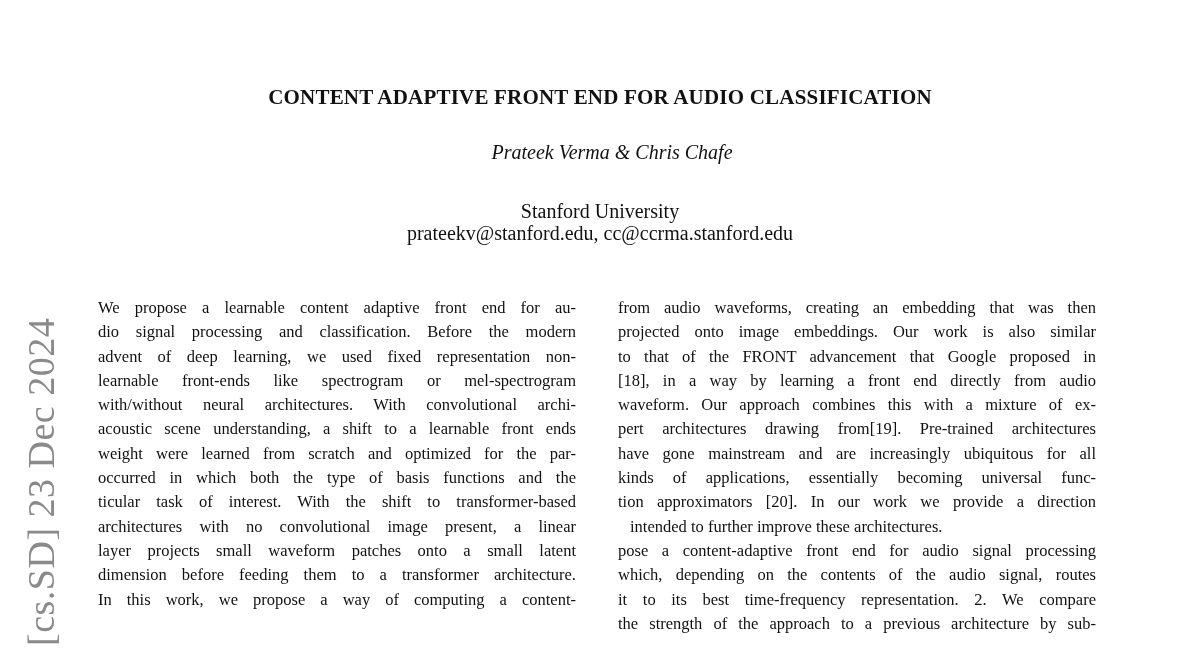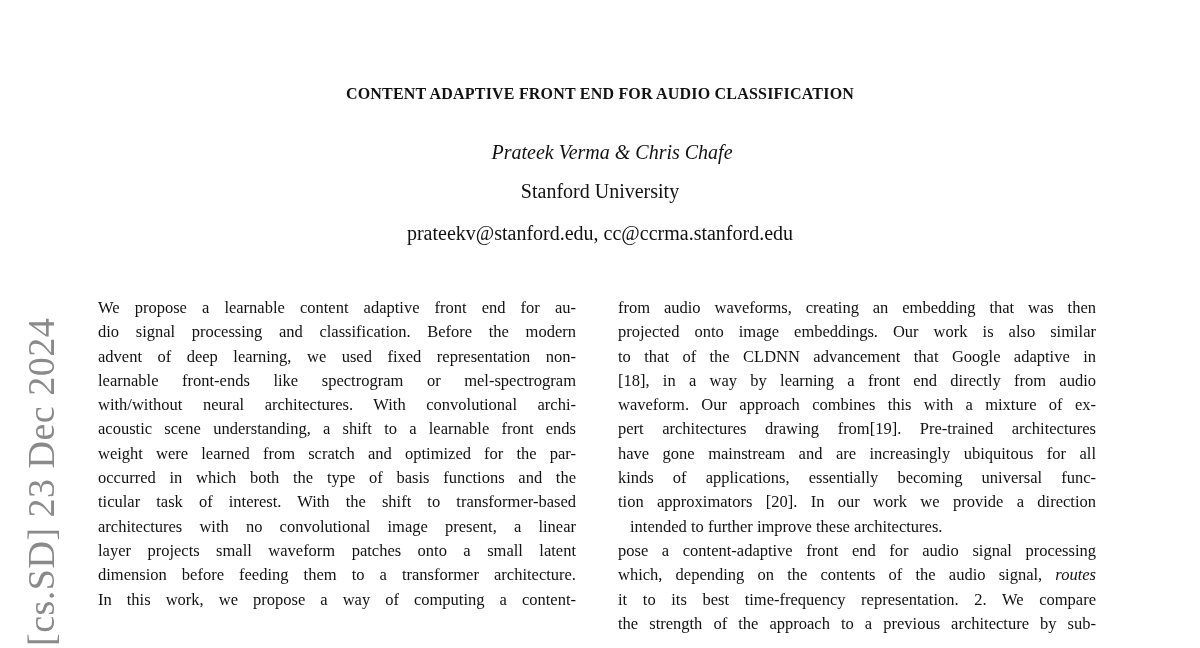--- a/index.html
+++ b/index.html
@@ -31,23 +31,23 @@
   }
 
   
   .center-line {
     position: absolute;
     left: 0;
     width: 1200px;
     text-align: center;
     white-space: nowrap;
   }
-  #paper-title   { top: 85px;  font-size: 16px; font-weight: bold; letter-spacing: 0.2px; }
+  #paper-title   { top: 85px;  font-size: 21px; font-weight: bold; letter-spacing: 0.2px; }
   #paper-authors { top: 141px; font-size: 20px; font-style: italic; padding-left: 12px; }
-  #affiliation   { top: 180px; font-size: 20px; }
+  #affiliation   { top: 200px; font-size: 20px; }
   #author-emails { top: 222px; font-size: 20px; text-align: center; }
 
   
   .col {
     position: absolute;
     top: 296px;
     width: 478px;
     font-size: 16.5px;
   }
   #left-column  { left: 98px;  }
@@ -64,21 +64,21 @@
 
   .bodyline {
     height: 24.3px;
     line-height: 24.3px;
     text-align: justify;
     text-align-last: justify;
     overflow: hidden;
   }
   .bodyline.nojust { text-align-last: left; margin-left: 12px; }
   .bodyline.indent { padding-left: 18px; }
-  .it { font-style: italic; }
+  .it { }
 </style>
 </head>
 <body>
 
 <div id="page">
 
   <div id="arxiv-stamp" style="color: rgb(138, 138, 138);">[cs.SD] 23 Dec 2024</div>
 
   <div id="paper-title" class="center-line">CONTENT ADAPTIVE FRONT END FOR AUDIO CLASSIFICATION</div>
 
@@ -103,21 +103,21 @@
         <div class="bodyline"><span>layer projects small waveform patches onto a small latent</span></div>
         <div class="bodyline"><span>dimension before feeding them to a transformer architecture.</span></div>
         <div class="bodyline"><span>In this work, we propose a way of computing a content-</span></div>
       </div>
   </div>
 
   <div id="right-column" class="col">
     <div id="right-lines">
         <div class="bodyline"><span>from audio waveforms, creating an embedding that was then</span></div>
         <div class="bodyline"><span>projected onto image embeddings. Our work is also similar</span></div>
-        <div class="bodyline"><span>to that of the CLDNN advancement that Google adaptive in</span></div>
+        <div class="bodyline"><span>to that of the FRONT advancement that Google proposed in</span></div>
         <div class="bodyline"><span>[18], in a way by learning a front end directly from audio</span></div>
         <div class="bodyline"><span>waveform. Our approach combines this with a mixture of ex-</span></div>
         <div class="bodyline"><span>pert architectures drawing from[19]. Pre-trained architectures</span></div>
         <div class="bodyline"><span>have gone mainstream and are increasingly ubiquitous for all</span></div>
         <div class="bodyline"><span>kinds of applications, essentially becoming universal func-</span></div>
         <div class="bodyline"><span>tion approximators [20]. In our work we provide a direction</span></div>
         <div class="bodyline nojust"><span>intended to further improve these architectures.</span></div>
         <div class="bodyline"><span>pose a content-adaptive front end for audio signal processing</span></div>
         <div class="bodyline"><span>which, depending on the contents of the audio signal, </span><span class="it">routes</span></div>
         <div class="bodyline"><span>it to its best time-frequency representation. 2. We compare</span></div>

